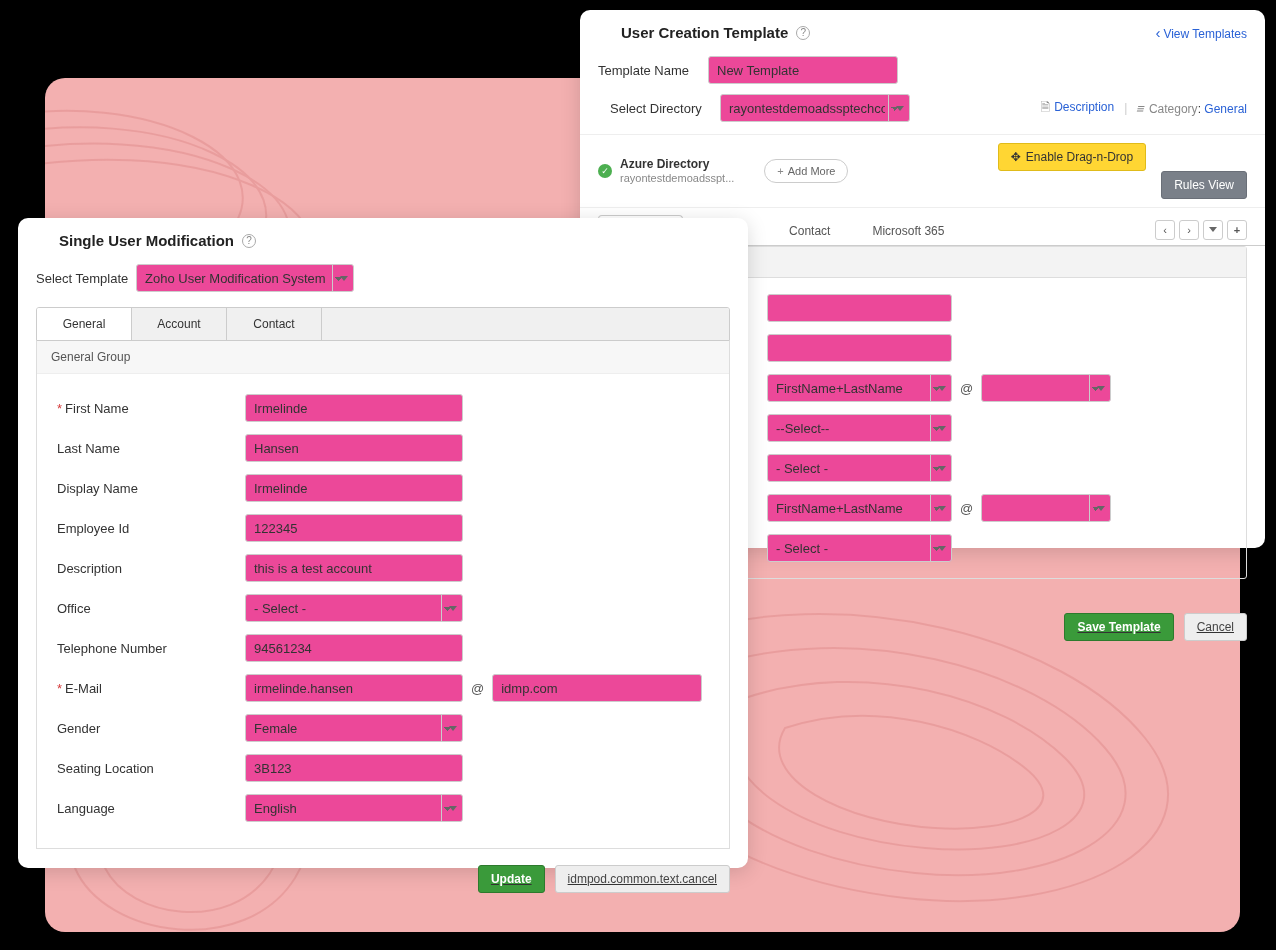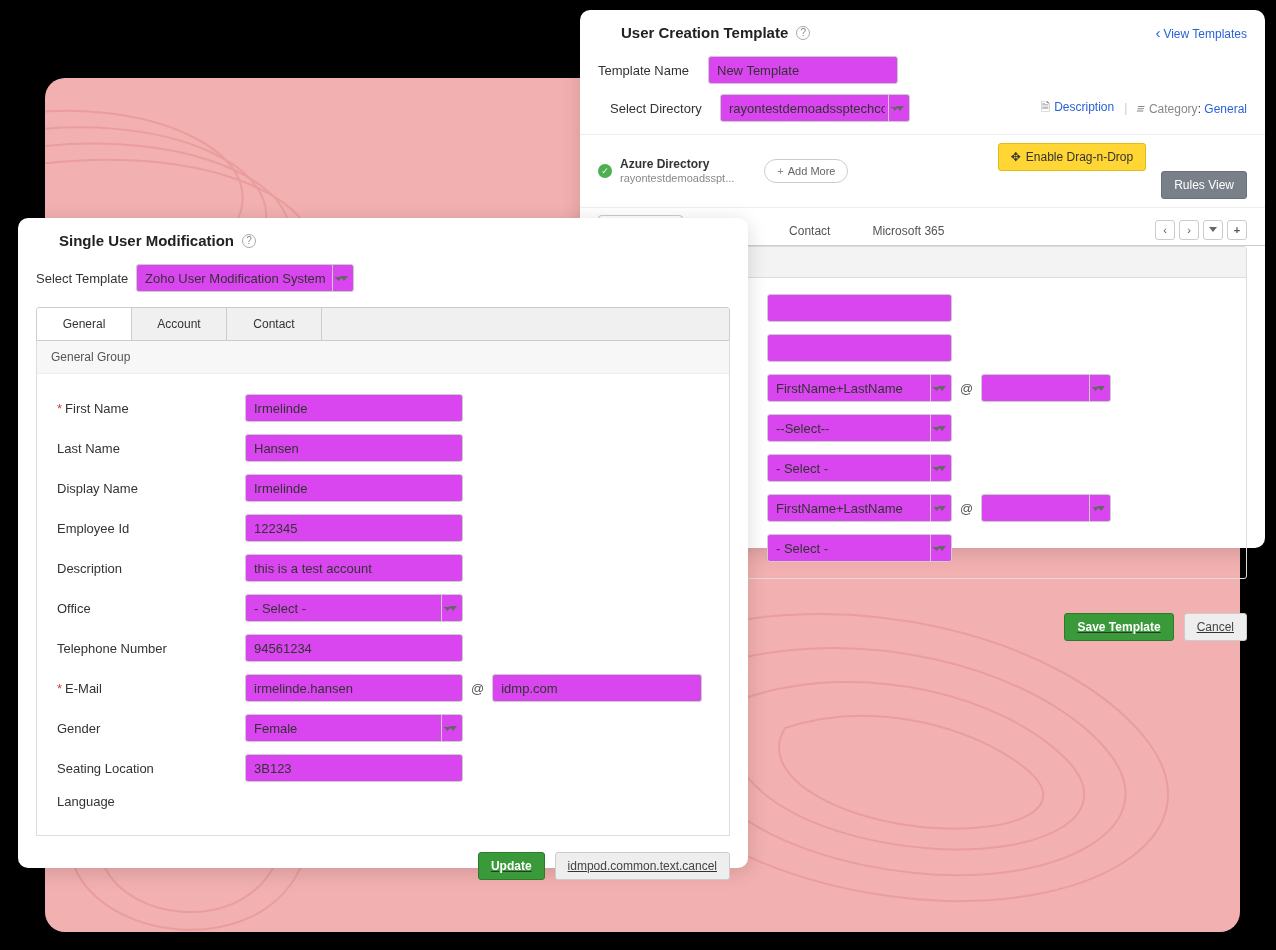--- a/index.html
+++ b/index.html
@@ -39,21 +39,21 @@
   font-size: 10px; color: #888; margin-left: 8px;
 }
 .link { color: #2a62d6; font-size: 12px; cursor: pointer; }
 .text-muted { color: #888; }
 
 .form-row { display: flex; align-items: center; padding: 5px 18px; }
 .form-row label { font-size: 13px; color: #333; }
 .req { color: #d43a3a; margin-right: 3px; }
 input[type=text], select {
   border: 1px solid #ccc; border-radius: 3px; height: 28px;
-  padding: 0 8px; font-size: 13px; color: #333; background: #d946ef;
+  padding: 0 8px; font-size: 13px; color: #333; background: #ec4899;
 }
 select { padding-right: 24px; appearance: none; background-image: linear-gradient(45deg, transparent 50%, #666 50%), linear-gradient(135deg, #666 50%, transparent 50%); background-position: calc(100% - 14px) 12px, calc(100% - 10px) 12px; background-size: 4px 4px, 4px 4px; background-repeat: no-repeat; }
 .select-wrap { position: relative; display: inline-block; }
 .select-wrap .chev-box {
   position: absolute; right: 0; top: 0; width: 22px; height: 28px;
   border-left: 1px solid #ccc; display: flex; align-items: center; justify-content: center;
   pointer-events: none;
 }
 .chev-down { width: 0; height: 0; border-left: 4px solid transparent; border-right: 4px solid transparent; border-top: 5px solid #666; }
 
@@ -306,20 +306,23 @@
         <span class="select-wrap"><select><option>Female</option></select><span class="chev-box">
               <span class="chev-down"></span>
             </span></span>
       </div>
       <div class="sum-field">
           <label>Seating Location</label>
           <input type="text" value="3B123" style="">
         </div>
       <div class="sum-field">
           <label>Language</label>
+        <span class="select-wrap"><select><option>English</option></select><span class="chev-box">
+              <span class="chev-down"></span>
+            </span></span>
       </div>
     </div>
   </div>
 
   <div class="footer">
     <button class="btn btn-green">Update</button>
     <button class="btn btn-light">idmpod.common.text.cancel</button>
   </div>
 </div>
 

